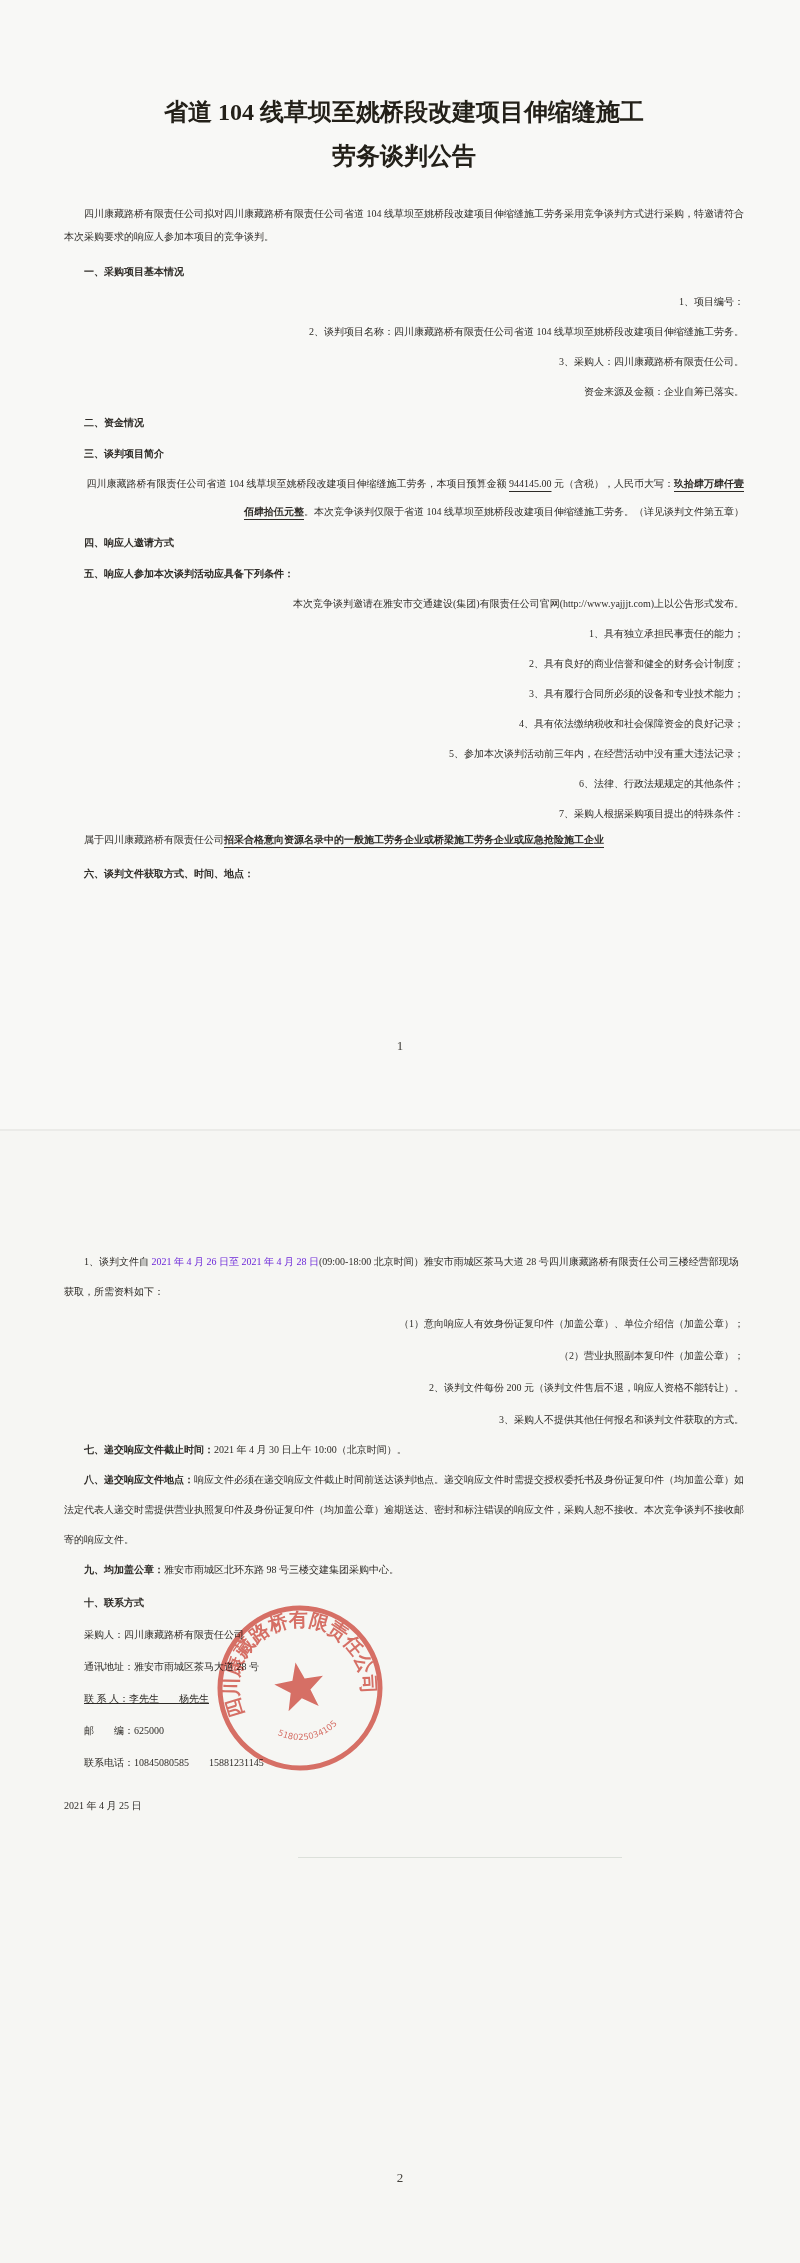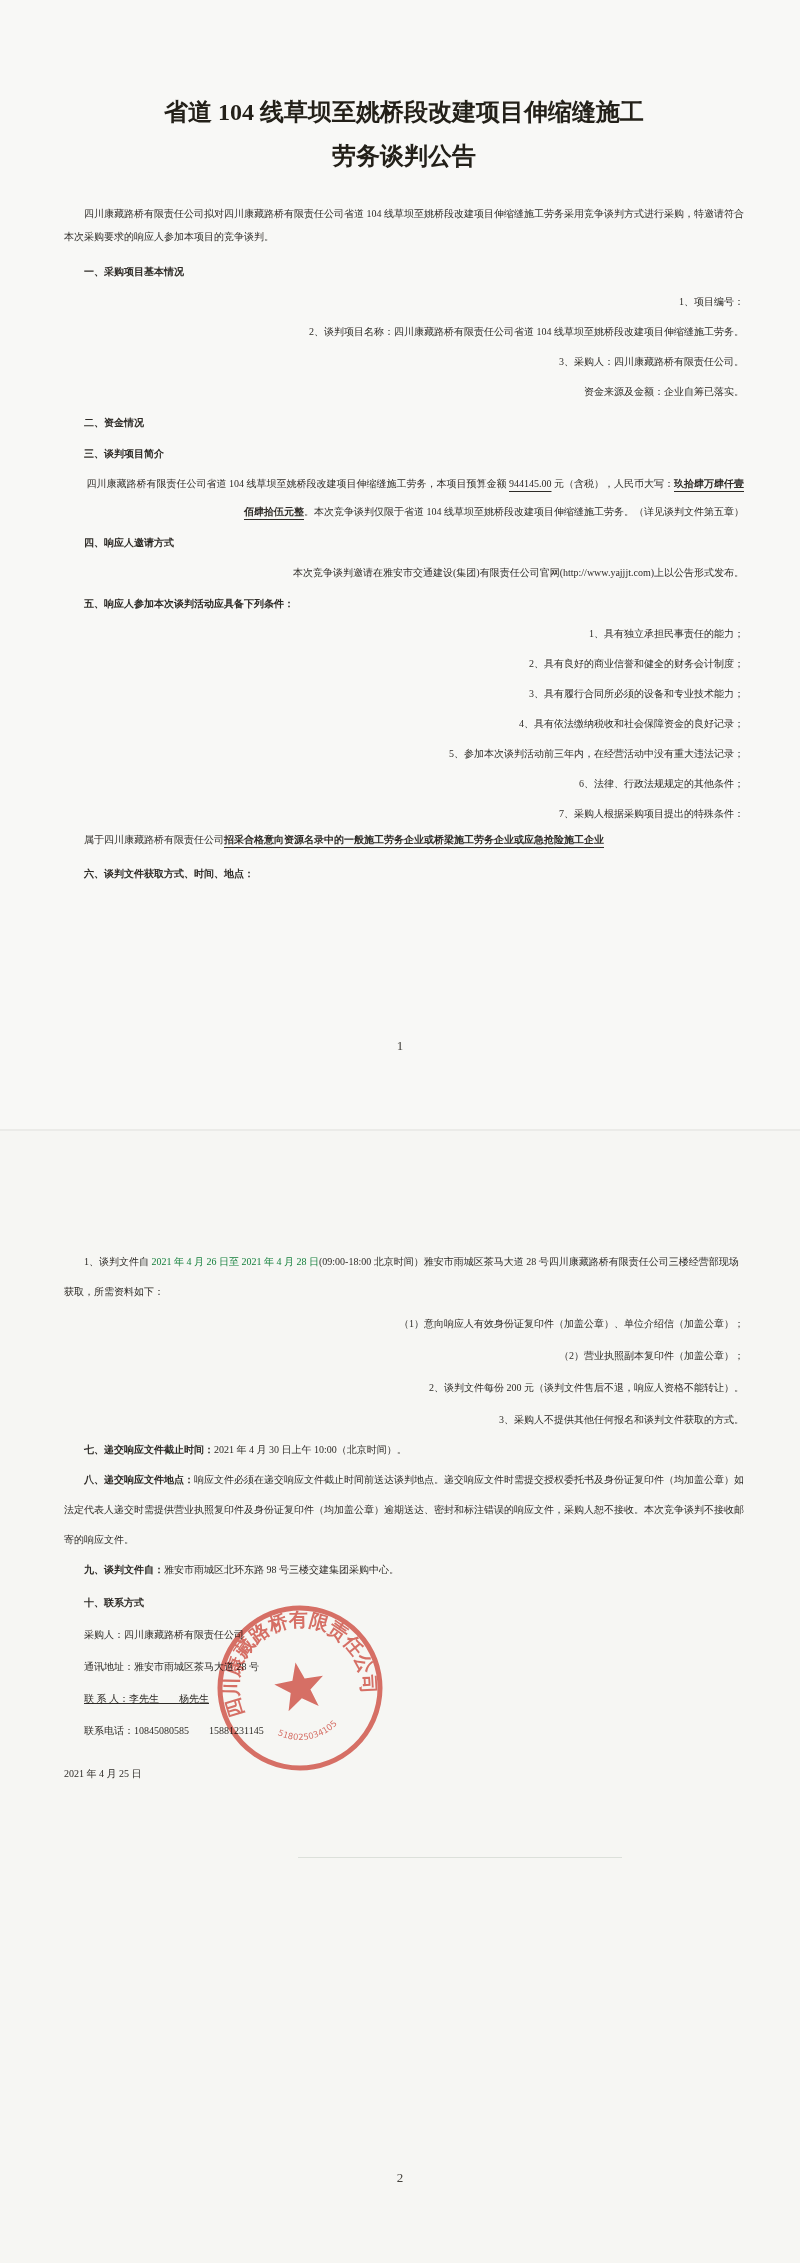--- a/index.html
+++ b/index.html
@@ -18,21 +18,21 @@
   .indent { text-indent:2em; }
   .heading { font-weight:bold; margin-top:3px; }
   .item { margin-top:2px;text-align:right; }
   .doc-title {
     padding-top:90px; text-align:center;
     font-size:24px; font-weight:bold; line-height:44px; color:#232019;
   }
   .intro-para { line-height:23px; margin-top:24px; margin-bottom:10px; }
   .u { text-decoration:underline; text-underline-offset:4px; }
   .bu { font-weight:bold; text-decoration:underline; text-underline-offset:4px; }
-  .red { color:#15803d; }
+  .red { color:#6d28d9; }
   .pagenum { position:absolute; left:0; width:800px; text-align:center; font-size:13px; color:#44413c; }
   .pagenum1 { top:1038px; }
   .pagenum2 { top:2170px; }
   .contact-block p { margin-top:2px; }
   .sign-date { text-align:left; padding-right:62px; margin-top:14px; }
   
   .stamp {
     position:absolute; left:212px; top:1600px; width:176px; height:176px;
     opacity:.85; mix-blend-mode:multiply; transform:rotate(-10deg);
   }
@@ -66,23 +66,23 @@
       <p class="indent item">2、谈判项目名称：四川康藏路桥有限责任公司省道 104 线草坝至姚桥段改建项目伸缩缝施工劳务。</p>
       <p class="indent item">3、采购人：四川康藏路桥有限责任公司。</p>
 
       <p class="indent item">资金来源及金额：企业自筹已落实。</p>
       <p class="indent heading">二、资金情况</p>
 
       <p class="indent heading">三、谈判项目简介</p>
       <p class="indent item"><span>四川康藏路桥有限责任公司省道 104 线草坝至姚桥段改建项目伸缩缝施工劳务，本项目预算金额 </span><span class="u">944145.00</span><span> 元（含税），人民币大写：</span><span class="bu">玖拾肆万肆仟壹佰肆拾伍元整</span><span>。本次竞争谈判仅限于省道 104 线草坝至姚桥段改建项目伸缩缝施工劳务。（详见谈判文件第五章）</span></p>
 
       <p class="indent heading">四、响应人邀请方式</p>
+      <p class="indent heading">五、响应人参加本次谈判活动应具备下列条件：</p>
+
       <p class="indent item">本次竞争谈判邀请在雅安市交通建设(集团)有限责任公司官网(http://www.yajjjt.com)上以公告形式发布。</p>
-
-      <p class="indent heading">五、响应人参加本次谈判活动应具备下列条件：</p>
       <p class="indent item">1、具有独立承担民事责任的能力；</p>
       <p class="indent item">2、具有良好的商业信誉和健全的财务会计制度；</p>
       <p class="indent item">3、具有履行合同所必须的设备和专业技术能力；</p>
       <p class="indent item">4、具有依法缴纳税收和社会保障资金的良好记录；</p>
       <p class="indent item">5、参加本次谈判活动前三年内，在经营活动中没有重大违法记录；</p>
       <p class="indent item">6、法律、行政法规规定的其他条件；</p>
       <p class="indent item">7、采购人根据采购项目提出的特殊条件：</p>
       <p class="indent" style="line-height:24px;"><span>属于四川康藏路桥有限责任公司</span><span class="bu">招采合格意向资源名录中的一般施工劳务企业或桥梁施工劳务企业或应急抢险施工企业</span></p>
 
       <p class="indent heading" style="margin-top:8px;">六、谈判文件获取方式、时间、地点：</p>
@@ -99,28 +99,29 @@
       <p class="indent" style="line-height:30px;"><span>1、谈判文件自 </span><span class="red">2021 年 4 月 26 日至 2021 年 4 月 28 日</span><span>(09:00-18:00 北京时间）雅安市雨城区茶马大道 28 号四川康藏路桥有限责任公司三楼经营部现场获取，所需资料如下：</span></p>
       <p class="indent item" style="line-height:30px;">（1）意向响应人有效身份证复印件（加盖公章）、单位介绍信（加盖公章）；</p>
       <p class="indent item" style="line-height:30px;">（2）营业执照副本复印件（加盖公章）；</p>
       <p class="indent item" style="line-height:30px;">2、谈判文件每份 200 元（谈判文件售后不退，响应人资格不能转让）。</p>
       <p class="indent item" style="line-height:30px;">3、采购人不提供其他任何报名和谈判文件获取的方式。</p>
 
       <p class="indent" style="line-height:30px;"><span class="heading">七、递交响应文件截止时间：</span><span>2021 年 4 月 30 日上午 10:00（北京时间）。</span></p>
 
       <p class="indent" style="line-height:30px;"><span class="heading">八、递交响应文件地点：</span><span>响应文件必须在递交响应文件截止时间前送达谈判地点。递交响应文件时需提交授权委托书及身份证复印件（均加盖公章）如法定代表人递交时需提供营业执照复印件及身份证复印件（均加盖公章）逾期送达、密封和标注错误的响应文件，采购人恕不接收。本次竞争谈判不接收邮寄的响应文件。</span></p>
 
-      <p class="indent" style="line-height:30px;"><span class="heading">九、谈判文件自：</span><span>雅安市雨城区北环东路 98 号三楼交建集团采购中心。</span></p>
+      <p class="indent" style="line-height:30px;"><span class="heading">九、均加盖公章：</span><span>雅安市雨城区北环东路 98 号三楼交建集团采购中心。</span></p>
 
       <p class="indent heading" style="line-height:30px;">十、联系方式</p>
 
       <div class="contact-block">
         <p class="indent" style="line-height:30px;">采购人：四川康藏路桥有限责任公司</p>
         <p class="indent" style="line-height:30px;">通讯地址：雅安市雨城区茶马大道 28 号</p>
         <p class="indent" style="line-height:30px;text-decoration:underline;">联 系 人：李先生　　杨先生</p>
+        <p class="indent" style="line-height:30px;">邮　　编：625000</p>
         <p class="indent" style="line-height:30px;">联系电话：10845080585　　15881231145</p>
       </div>
 
       <p class="sign-date">2021 年 4 月 25 日</p>
     </div>
 
     <div class="faint-line"></div>
   </div>
 
   <div class="pagenum pagenum2">2</div>

